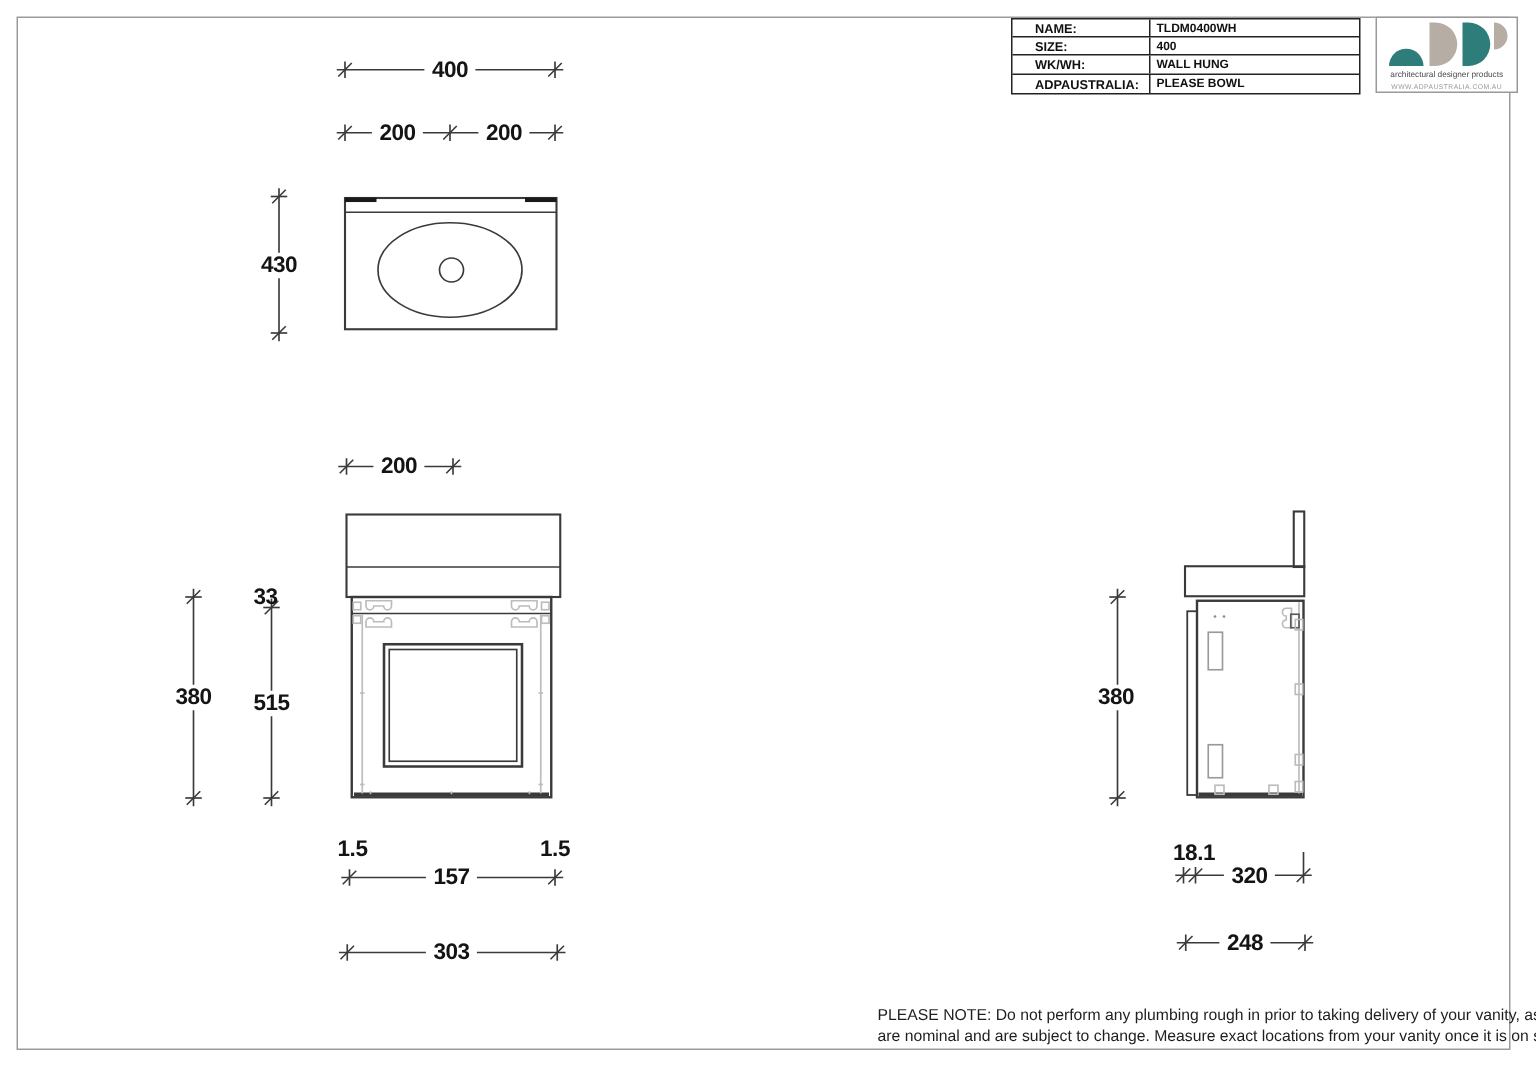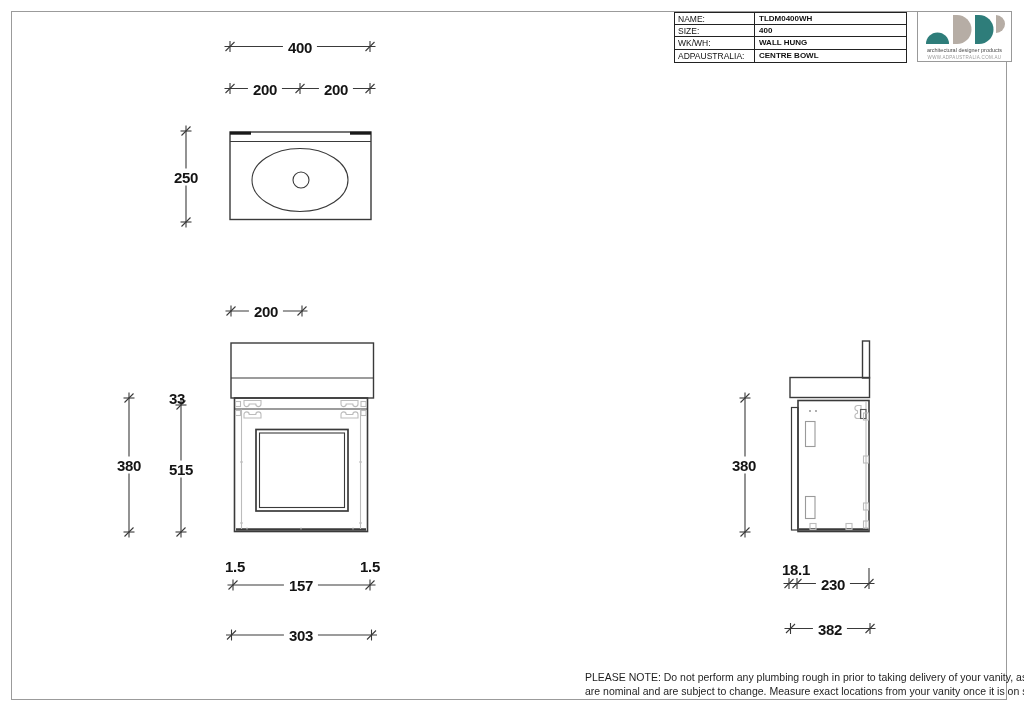--- a/index.html
+++ b/index.html
@@ -14,21 +14,21 @@
        white-space:nowrap;letter-spacing:-0.3px;}
   .dim.nobg{background:transparent;padding:0 2px;}
   
   .tblock{position:absolute;left:674px;top:12px;width:233px;border:1px solid #222;
           box-sizing:border-box;background:#fff;}
   .trow{display:flex;height:12.2px;border-bottom:1px solid #222;box-sizing:border-box;
         align-items:center;}
   .trow:last-child{border-bottom:none;}
   .tlabel{width:80px;height:100%;border-right:1px solid #222;box-sizing:border-box;
           display:flex;align-items:center;padding-left:3px;font-size:8.5px;
-          font-weight:normal;color:#111;}
+          font-weight:bold;color:#111;margin-left:12px;}
   .tvalue{flex:1;padding-left:4px;font-size:8px;font-weight:bold;color:#111;}
   
   .logobox{position:absolute;left:917px;top:11px;width:95px;height:51px;
            border:1px solid #999;box-sizing:border-box;background:#fff;}
   .brand{position:absolute;left:0;right:0;top:35px;text-align:center;
          font-size:5.5px;color:#4a4a4a;}
   .site{position:absolute;left:0;right:0;top:43px;text-align:center;
         font-size:4.5px;color:#9a9a9a;letter-spacing:.3px;}
   
   .note-line{position:absolute;left:585px;font-size:10.5px;color:#1e1e1e;
@@ -197,52 +197,52 @@
           <line x1="786" y1="633" x2="795" y2="624"></line>
         <line x1="870" y1="623" x2="870" y2="634"></line>
           <line x1="865.5" y1="633" x2="874.5" y2="624"></line>
       </g>
     </g>
   </svg>
 
   <div class="dim" style="left:300px;top:47px">400</div>
   <div class="dim" style="left:265px;top:89px">200</div>
   <div class="dim" style="left:336px;top:89px">200</div>
-  <div class="dim" style="left:186px;top:177px">250</div>
+  <div class="dim" style="left:186px;top:177px">430</div>
 
   <div class="dim" style="left:266px;top:311px">200</div>
   <div class="dim" style="left:129px;top:465px">380</div>
   <div class="dim" style="left:181px;top:469px">515</div>
   <div class="dim nobg" style="left:177px;top:398px">33</div>
   <div class="dim nobg" style="left:235px;top:566px">1.5</div>
   <div class="dim nobg" style="left:370px;top:566px">1.5</div>
   <div class="dim" style="left:301px;top:585px">157</div>
   <div class="dim" style="left:301px;top:635px">303</div>
 
   <div class="dim" style="left:744px;top:465px">380</div>
   <div class="dim nobg" style="left:796px;top:569px">18.1</div>
-  <div class="dim" style="left:833px;top:584px">230</div>
-  <div class="dim" style="left:830px;top:629px">382</div>
+  <div class="dim" style="left:833px;top:584px">320</div>
+  <div class="dim" style="left:830px;top:629px">248</div>
 
   <div class="tblock">
     <div class="trow">
       <div class="tlabel">NAME:</div>
       <div class="tvalue">TLDM0400WH</div>
     </div>
     <div class="trow">
       <div class="tlabel">SIZE:</div>
       <div class="tvalue">400</div>
     </div>
     <div class="trow">
       <div class="tlabel">WK/WH:</div>
       <div class="tvalue">WALL HUNG</div>
     </div>
     <div class="trow">
       <div class="tlabel">ADPAUSTRALIA:</div>
-      <div class="tvalue">CENTRE BOWL</div>
+      <div class="tvalue">PLEASE BOWL</div>
     </div>
   </div>
 
   <div class="logobox">
     <svg width="93" height="34">
       <path d="M8,32 A11.5,11.5 0 0 1 31,32 Z" fill="#2E7D7A"></path>
       <path d="M35,3 L35,32 L39,32 A14.5,14.5 0 0 0 53.5,17.5 A14.5,14.5 0 0 0 39,3 Z" fill="#B6ADA5"></path>
       <path d="M57,3 L57,32 L61,32 A14.5,14.5 0 0 0 75.5,17.5 A14.5,14.5 0 0 0 61,3 Z" fill="#2E7D7A"></path>
       <path d="M78,3 L78,21 A9,9 0 0 0 87,12 A9,9 0 0 0 78,3 Z" fill="#B6ADA5"></path>
     </svg>

